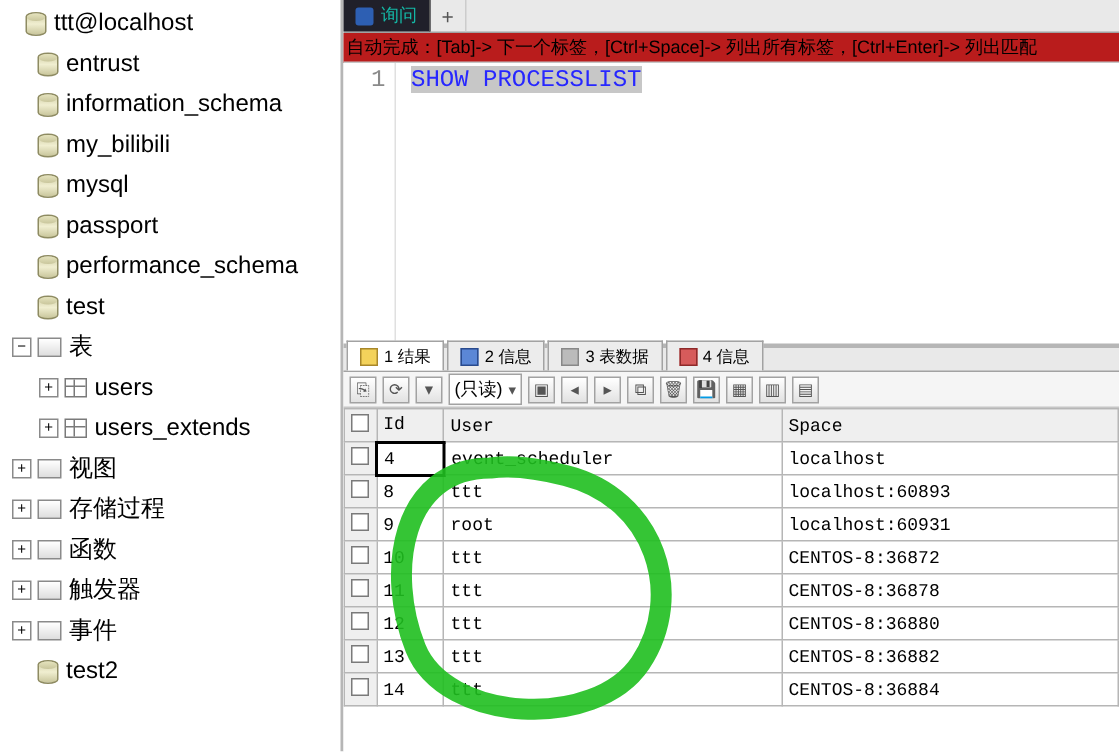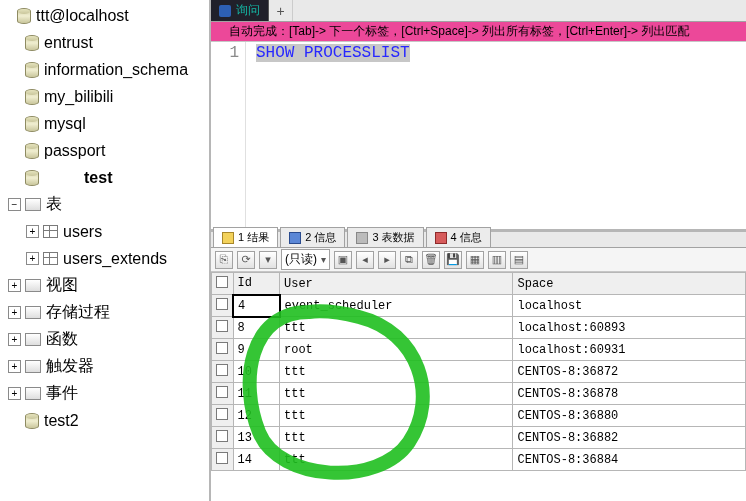--- a/index.html
+++ b/index.html
@@ -7,21 +7,21 @@
     font-family: "Microsoft YaHei", "SimSun", Arial, sans-serif;
     font-size: 14px;
     background: #fff;
     width: 746px;
     height: 501px;
     overflow: hidden;
     display: flex;
   }
   
   .sidebar {
-    width: 211px;
+    width: 229px;
     height: 100%;
     border-right: 2px solid #b6b6b6;
     background: #ffffff;
     overflow: hidden;
     padding-top: 2px;
   }
   .tree-row {
     display: flex;
     align-items: center;
     height: 27px;
@@ -74,21 +74,21 @@
     margin-right:5px;
     flex-shrink:0;
     position:relative;
   }
   .table-icon::before{
     content:""; position:absolute; left:0;right:0; top:4px; height:1px; background:#7a7a7a;
   }
   .table-icon::after{
     content:""; position:absolute; top:0;bottom:0; left:5px; width:1px; background:#7a7a7a;
   }
-  .tree-row.bold span.label { font-weight: bold; margin-left: 40px; }
+  .tree-row.bold span.label { font-weight: normal; }
   .label { user-select: none; }
 
   
   .right {
     flex: 1;
     display: flex;
     flex-direction: column;
     min-width: 0;
   }
   
@@ -120,26 +120,26 @@
     justify-content: center;
     color: #555;
     font-size: 14px;
     border-right: 1px solid #ccc;
     cursor: pointer;
   }
   
   .hintbar {
     height: 20px;
     font-size: 12px;
-    background: #ec4899;
+    background: #b91c1c;
     border-bottom: 1px solid #c6c6c6;
     color: #000;
     display: flex;
     align-items: center;
-    padding-left: 18px;
+    padding-left: 2px;
     white-space: nowrap;
     overflow: hidden;
   }
   
   .editor {
     flex: 0 0 190px;
     background: #fff;
     border-bottom: 3px solid #b6b6b6;
     font-family: "Courier New", monospace;
     font-size: 16px;
@@ -287,20 +287,26 @@
       <span class="indent" style="width: 8px;"></span>
       <span class="expander-spacer"></span>
       <span class="db-icon"></span>
       <span class="label">mysql</span>
     </div>
     <div class="tree-row">
       <span class="indent" style="width: 8px;"></span>
       <span class="expander-spacer"></span>
       <span class="db-icon"></span>
       <span class="label">passport</span>
+    </div>
+    <div class="tree-row">
+      <span class="indent" style="width: 8px;"></span>
+      <span class="expander-spacer"></span>
+      <span class="db-icon"></span>
+      <span class="label">performance_schema</span>
     </div>
     <div class="tree-row bold">
       <span class="indent" style="width: 8px;"></span>
       <span class="expander-spacer"></span>
       <span class="db-icon"></span>
       <span class="label">test</span>
     </div>
     <div class="tree-row">
       <span class="indent" style="width: 8px;"></span>
       <span class="expander">−</span>

